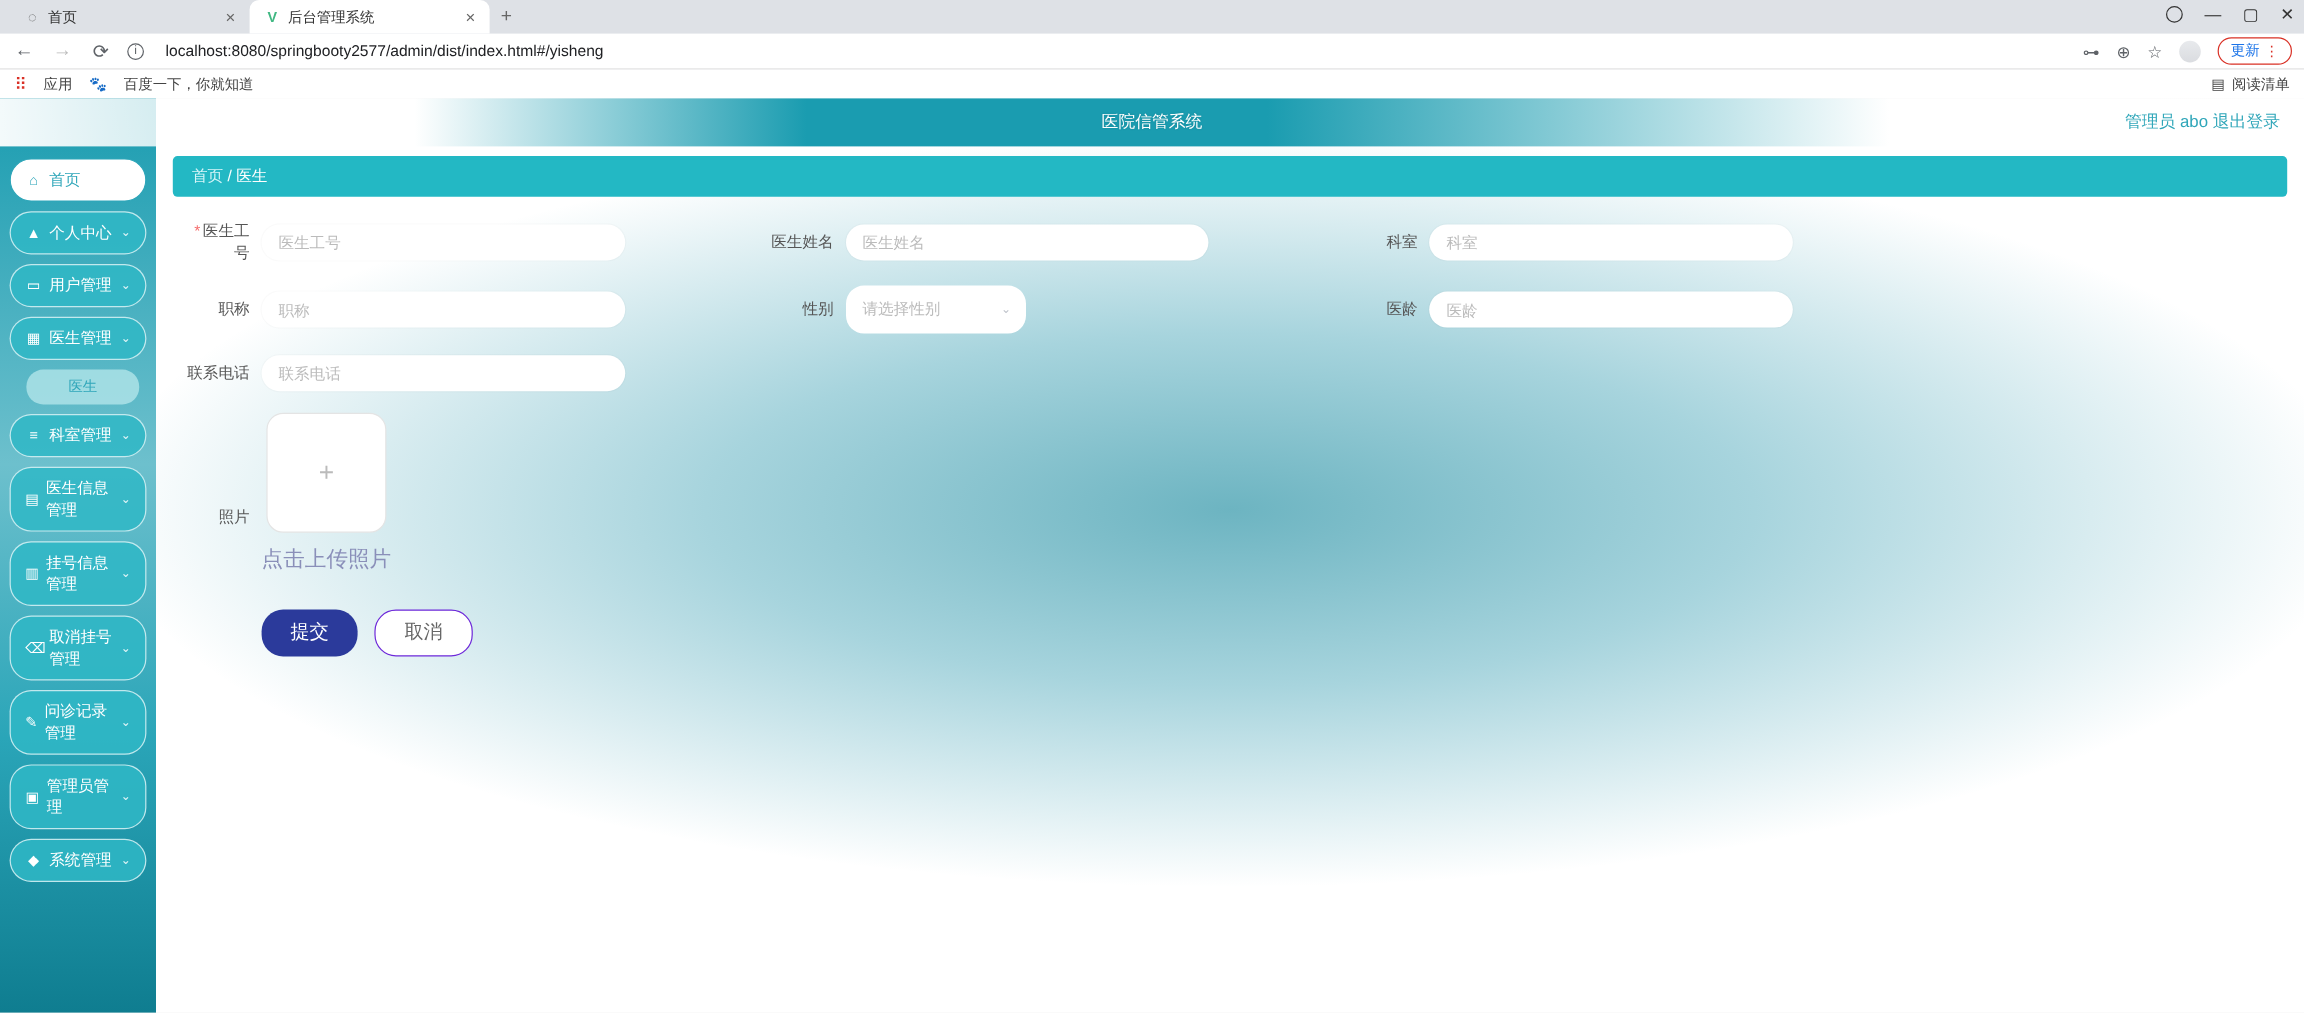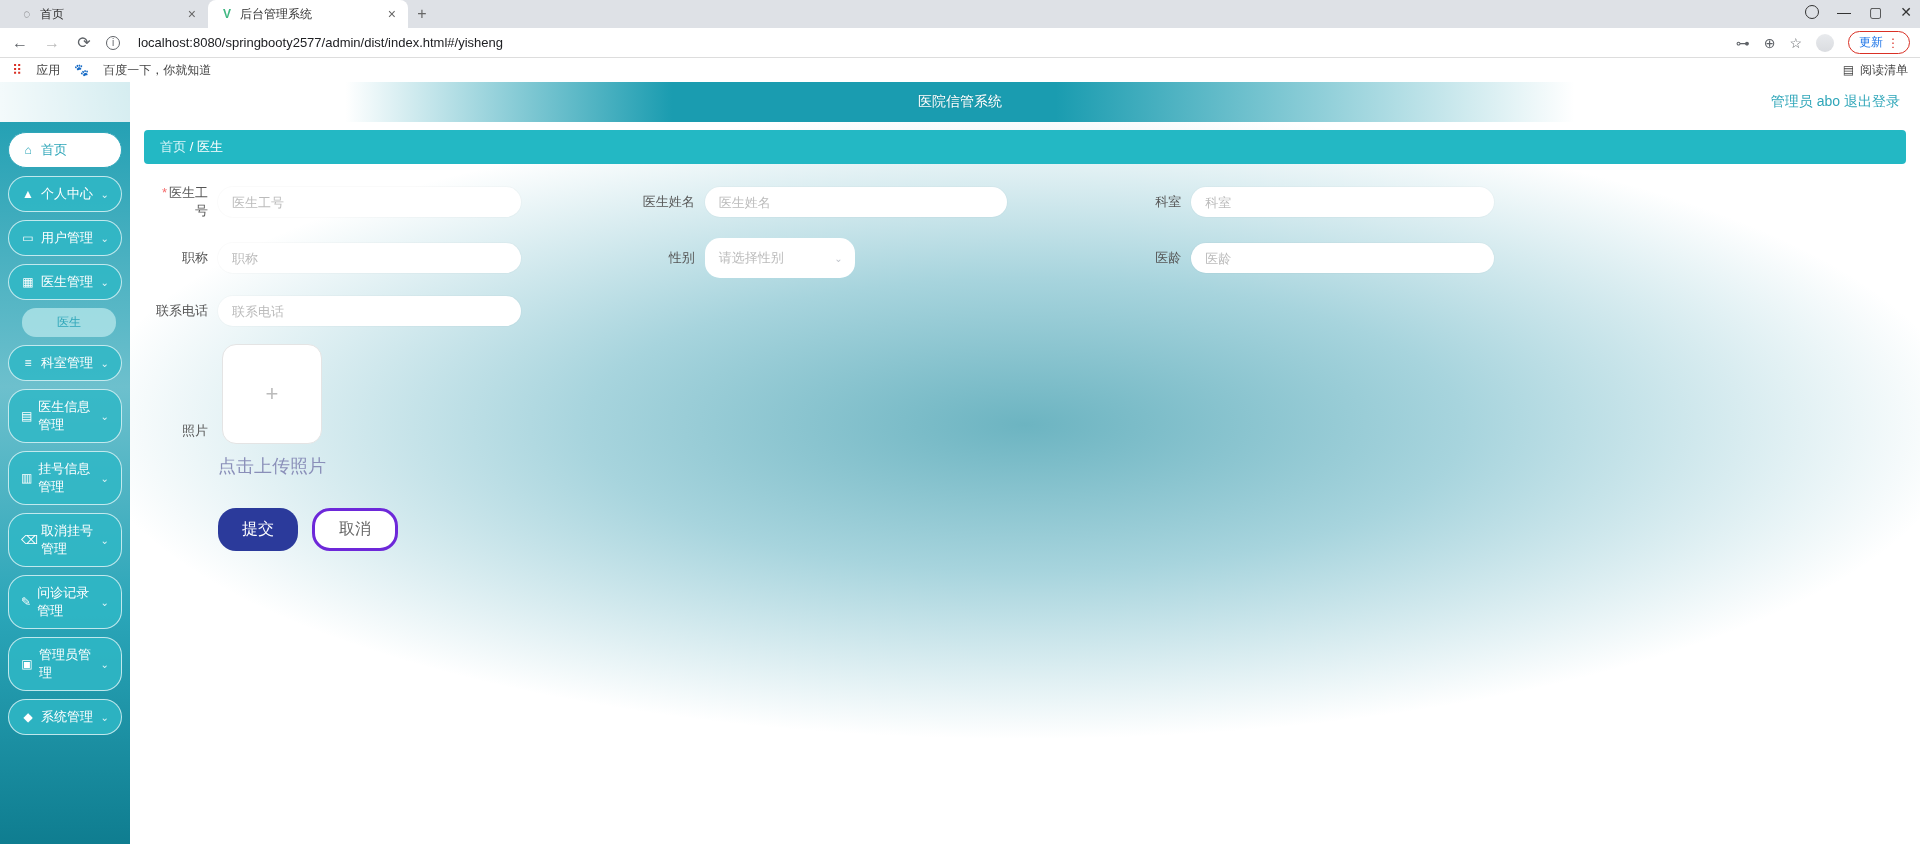--- a/index.html
+++ b/index.html
@@ -62,21 +62,21 @@
 .form-select { flex: 0 0 150px; height: 40px; background: #fff; border-radius: 15px; padding: 0 14px; font-size: 13px; color: #bbb; display: flex; align-items: center; position: relative; cursor: pointer; text-align: right; }
 .form-select .sel-chev { position: absolute; right: 12px; color: #c0c4cc; font-size: 10px; }
 
 .upload { display: flex; flex-direction: column; align-items: center; gap: 10px; }
 .upload-box { width: 100px; height: 100px; border: 1px solid #e4e4e4; border-radius: 14px; background: #fff; display: flex; align-items: center; justify-content: center; font-size: 22px; color: #bbb; cursor: pointer; }
 .upload-tip { font-size: 18px; color: #8a8fb9; }
 
 .actions { grid-column: 1 / -1; display: flex; gap: 14px; margin-top: 12px; padding-left: 64px; }
 .btn { border: none; border-radius: 18px; padding: 8px 24px; font-size: 16px; cursor: pointer; }
 .btn-primary { background: #2b3a9b; color: #fff; }
-.btn-default { background: #fff; color: #666; border: 3px solid #6d28d9; }
+.btn-default { background: #fff; color: #666; border: 1px solid #6d28d9; }
 </style>
 </head>
 <body>
 
 <div class="browser-chrome">
   <div class="window-controls">
     <span class="wc-circle"></span>
     <span>—</span>
     <span>▢</span>
     <span>✕</span>

